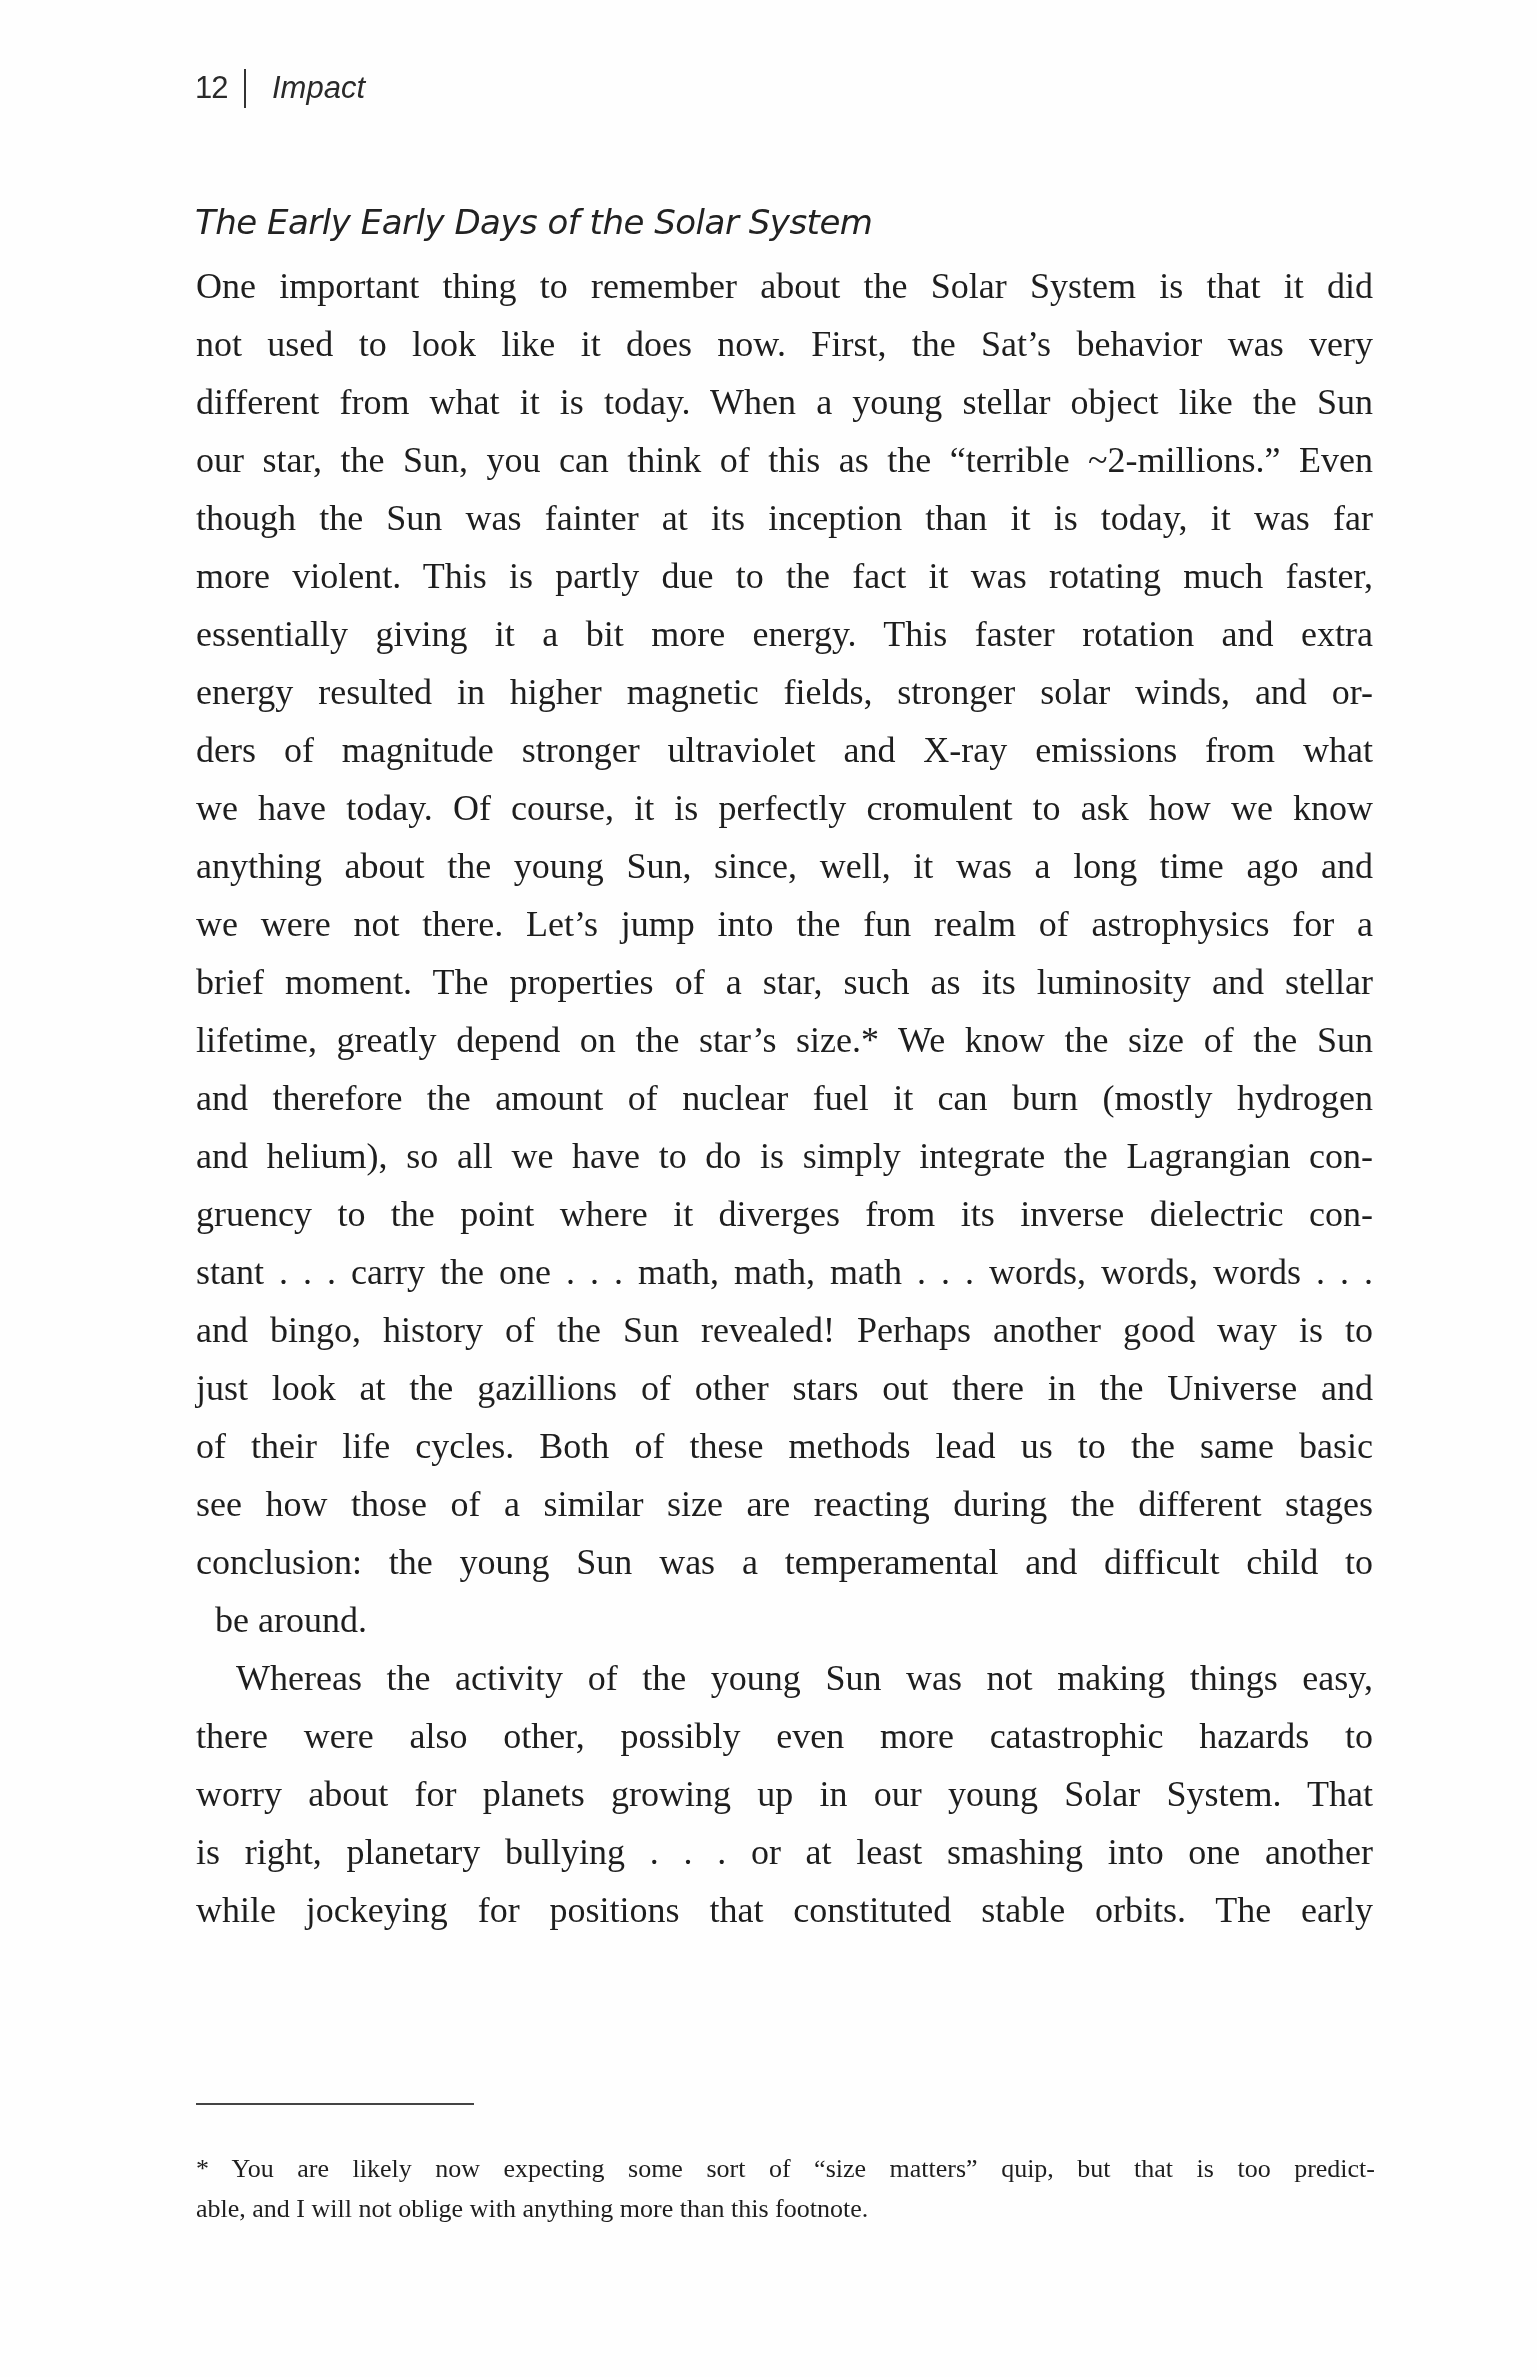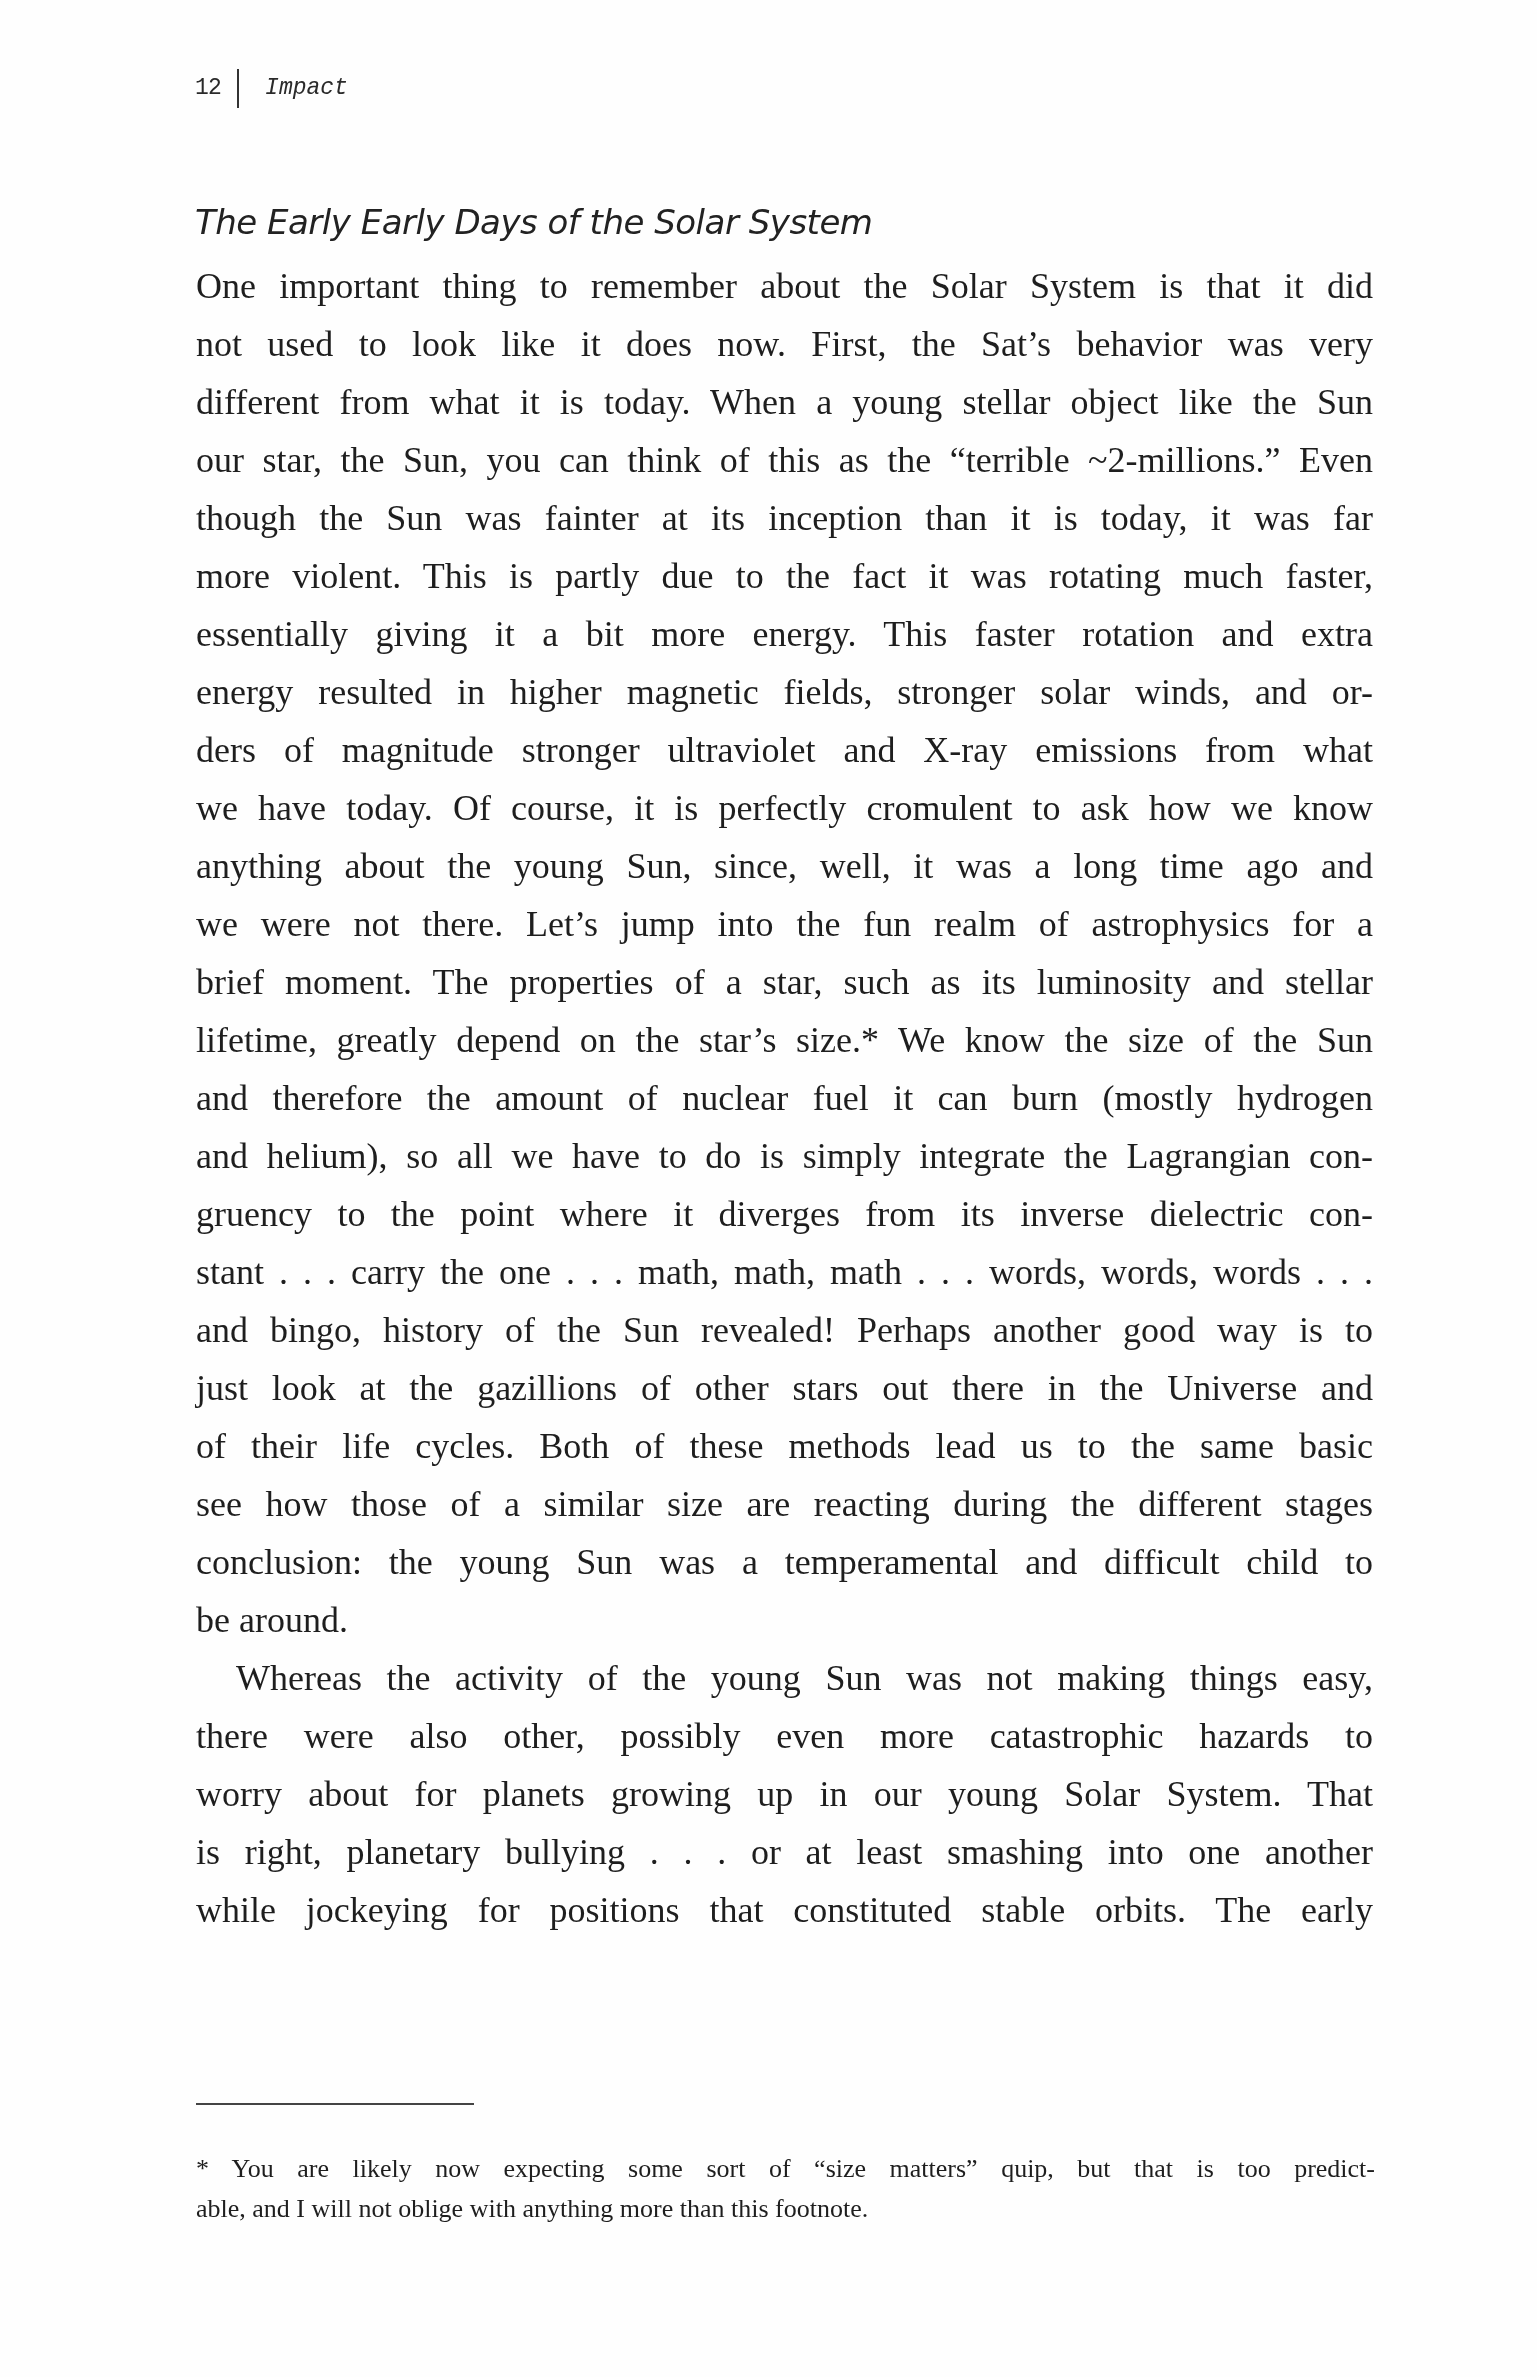--- a/index.html
+++ b/index.html
@@ -1,28 +1,28 @@
 <!DOCTYPE html>
 <html style="font-size:14.7px"><head>
 <meta charset="utf-8">
 <style>
   html, body { margin:0; padding:0; }
   body { width:1537px; height:2377px; background:#fefefe; position:relative; overflow:hidden;
          font-family:"Liberation Serif","DejaVu Serif",serif; color:#1e1e1e; }
   .header { position:absolute; left:195px; top:68px; height:40px; display:flex; align-items:center;
-            font-family:Liberation Mono, monospace; font-size:23px; color:#2a2a2a; }
+            font-family:Liberation Sans, sans-serif; font-size:31px; color:#2a2a2a; }
   .header .num { letter-spacing:-0.9px; }
   .header .bar { width:1.8px; height:39px; background:#333; margin:0 26px 0 16.5px; }
   .header .title { font-style:italic; font-weight:300; }
   .heading { position:absolute; left:195px; top:202px; font-family:"DejaVu Sans","Liberation Sans",sans-serif;
              font-style:italic; font-weight:normal; font-size:34px; color:#222; letter-spacing:-0.5px; }
   .body { position:absolute; left:196px; top:257px; width:1177px; }
   .line { height:58px; line-height:58px; font-size:36px; text-align:justify; text-align-last:justify;
           white-space:nowrap; overflow:visible; }
-  .line.last { text-align-last:left; }
+  .line.last { text-align-last:left;margin-left:19px; }
   .rule { position:absolute; left:196px; top:2103px; width:278px; height:1.8px; background:#444; }
   .foot { position:absolute; left:196px; top:2149px; width:1179px; font-size:26px; }
   .foot .fline { height:40px; line-height:40px; text-align:justify; text-align-last:justify; white-space:nowrap; }
   .foot .fline.last { text-align-last:left; }
 </style>
 </head>
 <body>
 
 <div class="header">
   <span class="num">12</span>

